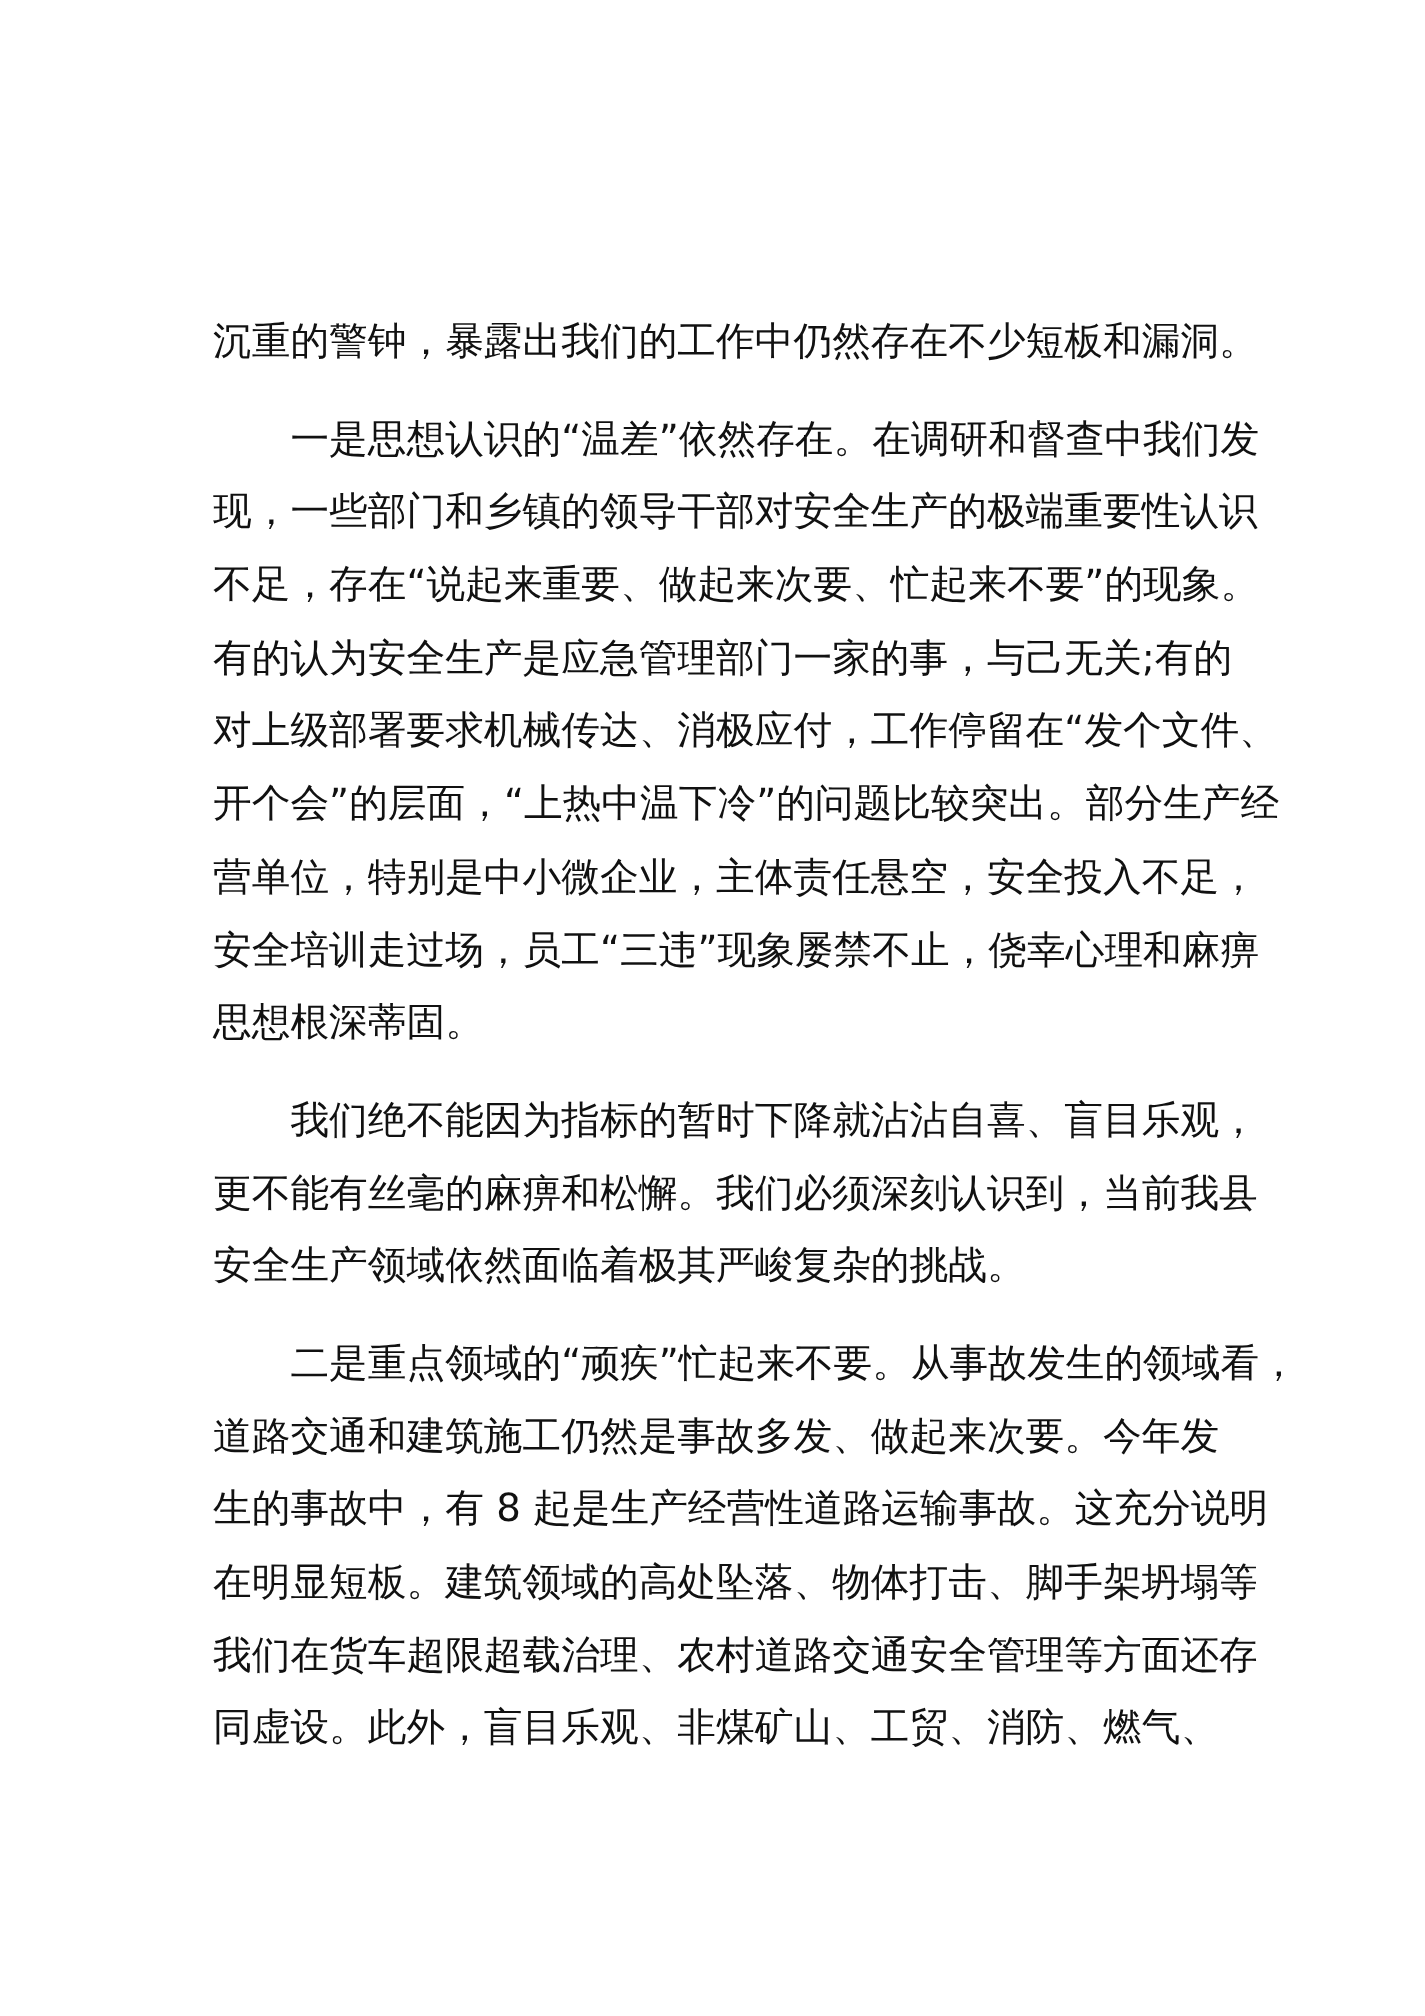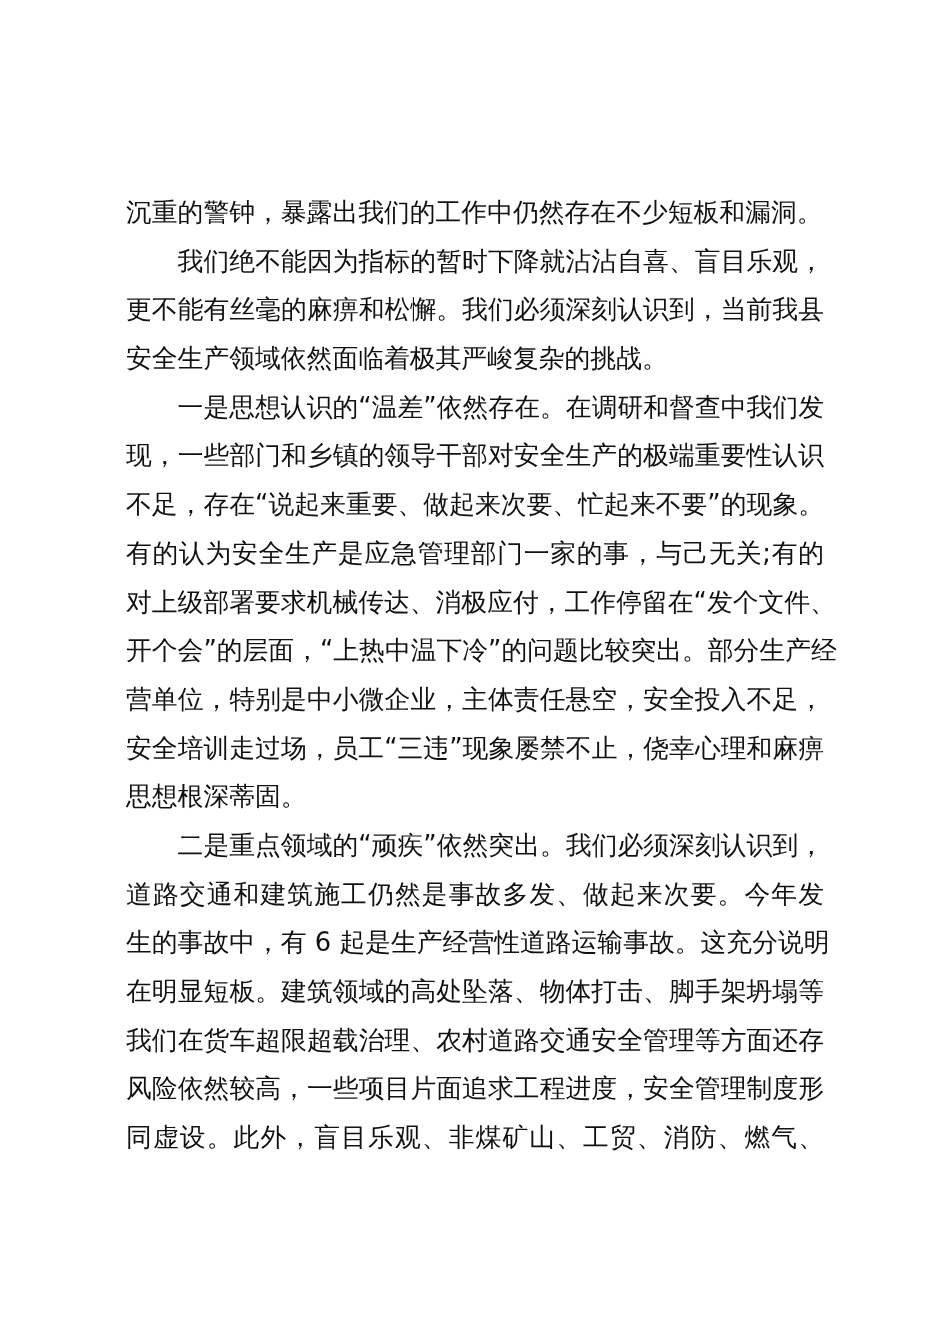--- a/index.html
+++ b/index.html
@@ -22,21 +22,21 @@
   .doc-body {
     position: absolute;
     left: 126px;
     top: 188px;
     width: 698px;
     color: #111111;
     font-size: 25.8px;
     line-height: 48.7px;
   }
   .para {
-    margin: 0;
+    margin: 16px;
     padding: 0;
   }
   .line {
     height: 48.7px;
     white-space: nowrap;
     text-align: justify;
     text-justify: inter-character;
     text-align-last: justify;
     overflow: visible;
   }
@@ -50,38 +50,37 @@
 </style>
 </head>
 <body style="background: rgb(255, 255, 255);">
 
 <div class="page">
   <div class="doc-body" style="color: rgb(17, 17, 17);">
       <div class="para">
         <div class="line end">沉重的警钟，暴露出我们的工作中仍然存在不少短板和漏洞。</div>
       </div>
       <div class="para">
-        <div class="line ind">我们绝不能因为指标的暂时下降就沾沾自喜、盲目乐观，</div>
-        <div class="line">更不能有丝毫的麻痹和松懈。我们必须深刻认识到，当前我县</div>
-        <div class="line end">安全生产领域依然面临着极其严峻复杂的挑战。</div>
-      </div>
-      <div class="para">
         <div class="line ind">一是思想认识的“温差”依然存在。在调研和督查中我们发</div>
         <div class="line">现，一些部门和乡镇的领导干部对安全生产的极端重要性认识</div>
         <div class="line">不足，存在“说起来重要、做起来次要、忙起来不要”的现象。</div>
         <div class="line">有的认为安全生产是应急管理部门一家的事，与己无关;有的</div>
         <div class="line">对上级部署要求机械传达、消极应付，工作停留在“发个文件、</div>
         <div class="line">开个会”的层面，“上热中温下冷”的问题比较突出。部分生产经</div>
         <div class="line">营单位，特别是中小微企业，主体责任悬空，安全投入不足，</div>
         <div class="line">安全培训走过场，员工“三违”现象屡禁不止，侥幸心理和麻痹</div>
         <div class="line end">思想根深蒂固。</div>
       </div>
       <div class="para">
-        <div class="line ind">二是重点领域的“顽疾”依然突出。我们必须深刻认识到，</div>
+        <div class="line ind">我们绝不能因为指标的暂时下降就沾沾自喜、盲目乐观，</div>
+        <div class="line">更不能有丝毫的麻痹和松懈。我们必须深刻认识到，当前我县</div>
+        <div class="line end">安全生产领域依然面临着极其严峻复杂的挑战。</div>
+      </div>
+      <div class="para">
+        <div class="line ind">二是重点领域的“顽疾”忙起来不要。从事故发生的领域看，</div>
         <div class="line">道路交通和建筑施工仍然是事故多发、做起来次要。今年发</div>
-        <div class="line">生的事故中，有 6 起是生产经营性道路运输事故。这充分说明</div>
+        <div class="line">生的事故中，有 8 起是生产经营性道路运输事故。这充分说明</div>
         <div class="line">在明显短板。建筑领域的高处坠落、物体打击、脚手架坍塌等</div>
         <div class="line">我们在货车超限超载治理、农村道路交通安全管理等方面还存</div>
-        <div class="line">风险依然较高，一些项目片面追求工程进度，安全管理制度形</div>
         <div class="line">同虚设。此外，盲目乐观、非煤矿山、工贸、消防、燃气、</div>
       </div>
     </div>
 </div>
 
 </body></html>

